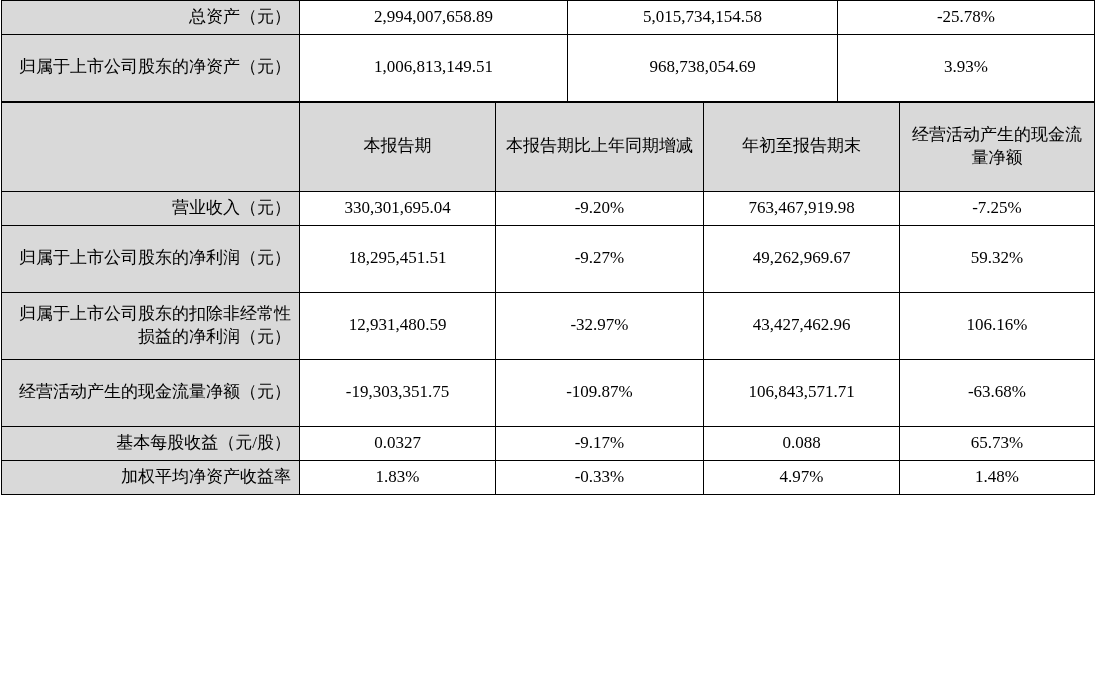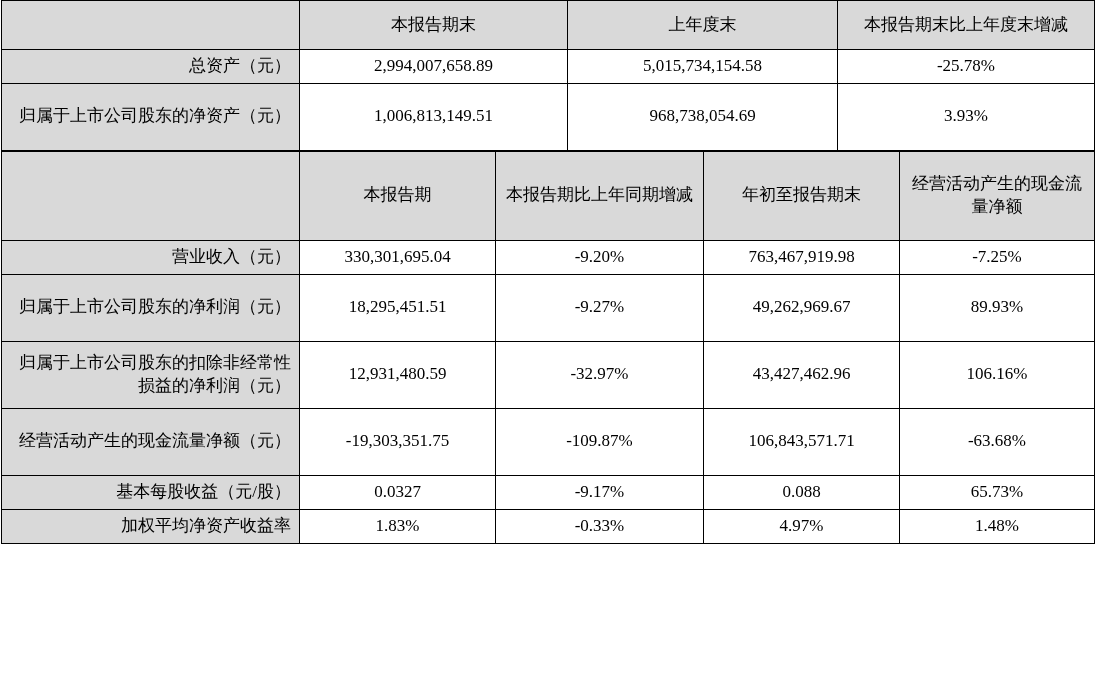--- a/index.html
+++ b/index.html
@@ -69,26 +69,20 @@
 
   <table class="fin">
     <colgroup>
       <col class="c0">
         <col class="c1">
         <col class="c2">
         <col class="c3">
     </colgroup>
     <tbody>
       <tr>
-        <td class="blank"></td>
-        <td class="hdr row1">本报告期末</td>
-        <td class="hdr row1">上年度末</td>
-        <td class="hdr row1">本报告期末比上年度末增减</td>
-      </tr>
-      <tr>
         <td class="lbl">总资产（元）</td>
         <td class="num">2,994,007,658.89</td>
         <td class="num">5,015,734,154.58</td>
         <td class="num">-25.78%</td>
       </tr>
       <tr>
         <td class="lbl tall">归属于上市公司股东的净资产（元）</td>
         <td class="num">1,006,813,149.51</td>
         <td class="num">968,738,054.69</td>
         <td class="num">3.93%</td>
@@ -117,21 +111,21 @@
         <td class="num">330,301,695.04</td>
         <td class="num">-9.20%</td>
         <td class="num">763,467,919.98</td>
         <td class="num">-7.25%</td>
       </tr>
       <tr>
         <td class="lbl tall">归属于上市公司股东的净利润（元）</td>
         <td class="num">18,295,451.51</td>
         <td class="num">-9.27%</td>
         <td class="num">49,262,969.67</td>
-        <td class="num">89.93%</td>
+        <td class="num">59.32%</td>
       </tr>
       <tr>
         <td class="lbl tall">归属于上市公司股东的扣除非经常性损益的净利润（元）</td>
         <td class="num">12,931,480.59</td>
         <td class="num">-32.97%</td>
         <td class="num">43,427,462.96</td>
         <td class="num">106.16%</td>
       </tr>
       <tr>
         <td class="lbl tall">经营活动产生的现金流量净额（元）</td>

